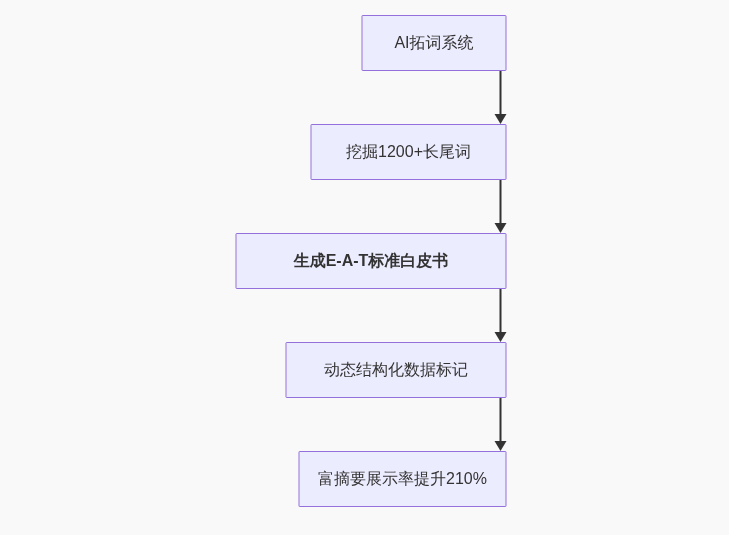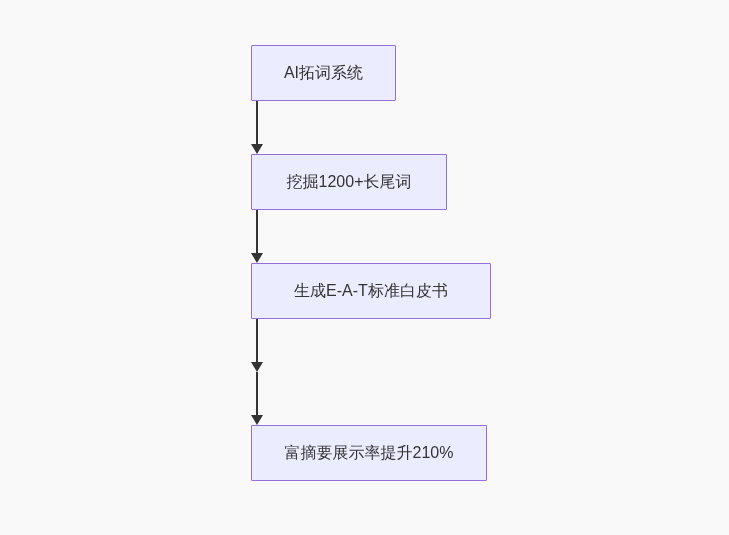--- a/index.html
+++ b/index.html
@@ -16,42 +16,41 @@
     width: 729px;
     height: 535px;
   }
   .flowchart {
     position: absolute;
     left: 371px;
     top: 15px;
     transform: translateX(-50%);
     display: flex;
     flex-direction: column;
-    align-items: flex-start;
-    margin-top: 30px;
+    align-items: flex-end;
   }
   .node {
     box-sizing: border-box;
     height: 56px;
     background: #ECECFF;
     border: 1px solid #9370DB;
     border-radius: 1px;
     display: flex;
     align-items: center;
     justify-content: center;
     color: #333333;
     font-size: 16px;
     white-space: nowrap;
     padding: 0 20px;
   }
   .node-1 { width: 145px; }
   .node-2 { width: 196px; }
-  .node-3 { width: 240px; }
+  .node-3 { width: 271px; font-weight: bold; }
   .node-4 { width: 221px; }
-  .node-5 { width: 236px; }
+  .node-5 { width: 208px; }
   .connector {
     height: 53px;
     display: flex;
     flex-direction: column;
     align-items: center;
     justify-content: flex-start;
   }
   .connector .line {
     width: 2px;
     flex: 1 1 auto;
@@ -91,20 +90,23 @@
 
     <div class="node node-3">
       <span>生成E-A-T标准白皮书</span>
     </div>
 
     <div class="connector">
       <div class="line"></div>
       <div class="head"></div>
     </div>
 
+    <div class="node node-4">
+      <span>动态结构化数据标记</span>
+    </div>
 
     <div class="connector">
       <div class="line"></div>
       <div class="head"></div>
     </div>
 
     <div class="node node-5">
       <span>富摘要展示率提升210%</span>
     </div>
 

